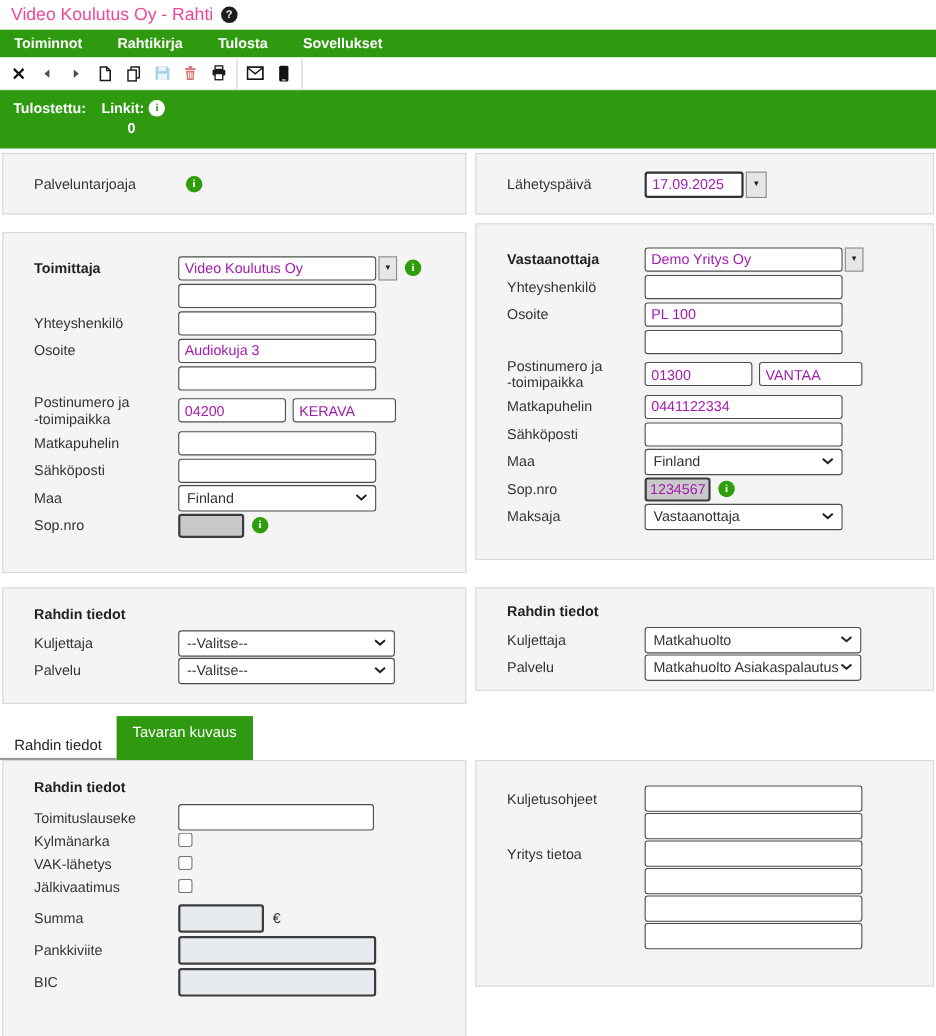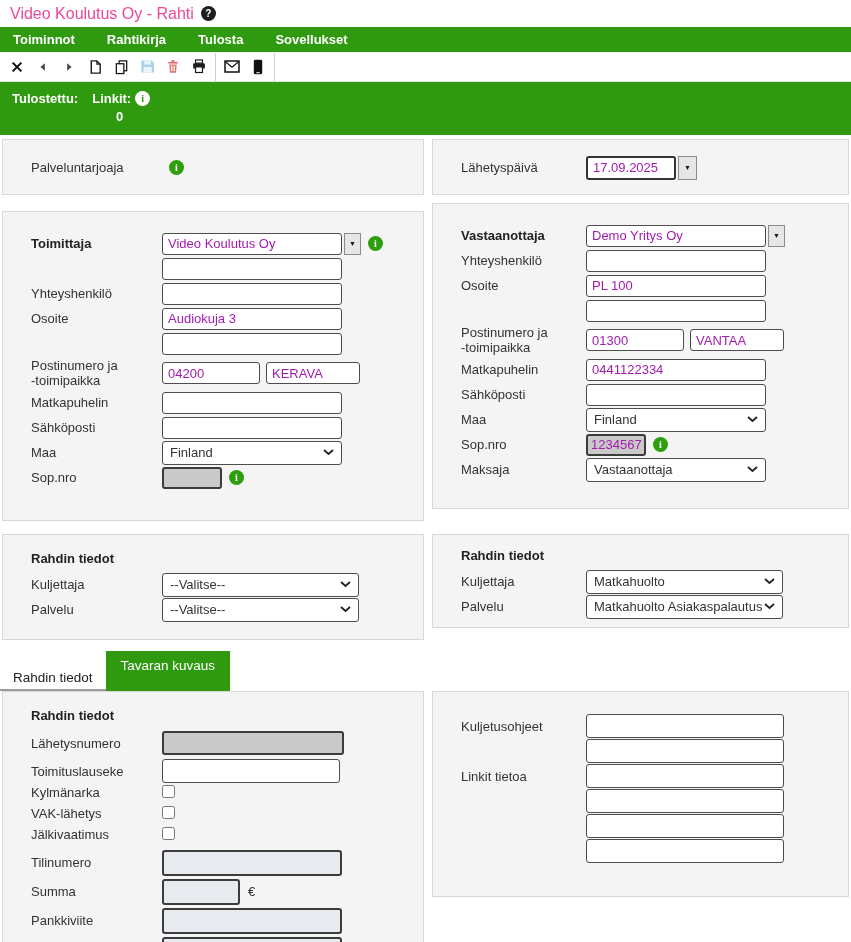--- a/index.html
+++ b/index.html
@@ -373,42 +373,34 @@
   <div class="tab active">
     <span>Tavaran kuvaus</span>
   </div>
 </div>
 
 <div class="cols">
   <div class="colL">
     <div class="panel pl" style="height:280px;padding-top:16px">
       <div class="heading">Rahdin tiedot</div>
       <div class="frow" style="height:28px">
-        <span class="lab">Lähetysnumero</span>
-        <input class="tin din dark" style="width: 182px;" disabled="">
-      </div>
-      <div class="frow" style="height:28px">
         <span class="lab">Toimituslauseke</span>
         <input class="tin w178 h24" style="">
       </div>
       <div class="crow">
         <span class="lab">Kylmänarka</span>
         <input type="checkbox" style="">
       </div>
       <div class="crow">
         <span class="lab">VAK-lähetys</span>
         <input type="checkbox" style="">
       </div>
       <div class="crow">
         <span class="lab">Jälkivaatimus</span>
         <input type="checkbox" style="">
-      </div>
-      <div class="frow" style="height:29px">
-        <span class="lab">Tilinumero</span>
-        <input class="tin din light" style="width: 180px; height: 26px;" disabled="">
       </div>
       <div class="frow" style="height:29px">
         <span class="lab">Summa</span>
         <input class="tin din light w78" style="height: 26px;" disabled="">
         <span class="euro">€</span>
       </div>
       <div class="frow" style="height:29px">
         <span class="lab">Pankkiviite</span>
         <input class="tin din light" style="width: 180px; height: 26px;" disabled="">
       </div>
@@ -423,21 +415,21 @@
     <div class="panel pr" style="height:206px;padding-top:22px">
       <div class="xrow">
         <span class="lab">Kuljetusohjeet</span>
         <input class="tin w198 h24" style="">
       </div>
       <div class="xrow">
         <span class="lab"></span>
         <input class="tin w198 h24" style="">
       </div>
       <div class="xrow">
-        <span class="lab">Linkit tietoa</span>
+        <span class="lab">Yritys tietoa</span>
         <input class="tin w198 h24" style="">
       </div>
       <div class="xrow">
         <span class="lab"></span>
         <input class="tin w198 h24" style="">
       </div>
       <div class="xrow">
         <span class="lab"></span>
         <input class="tin w198 h24" style="">
       </div>

